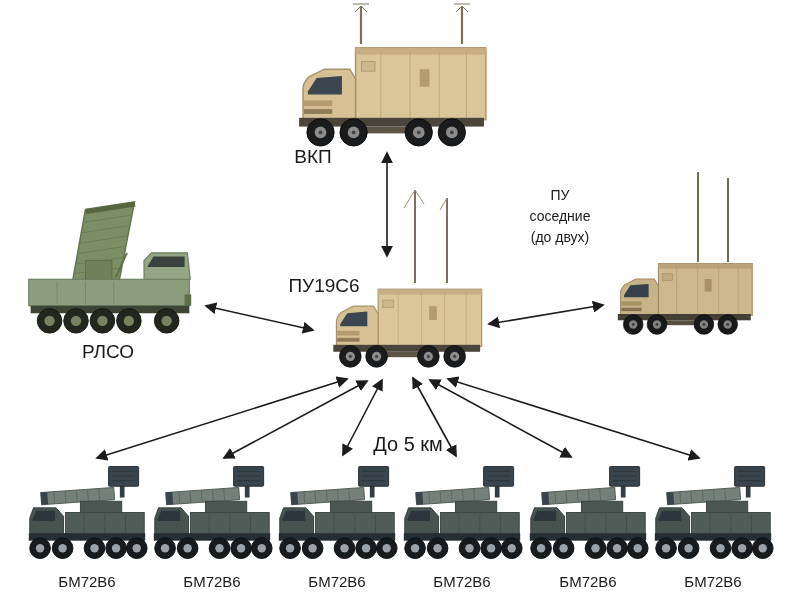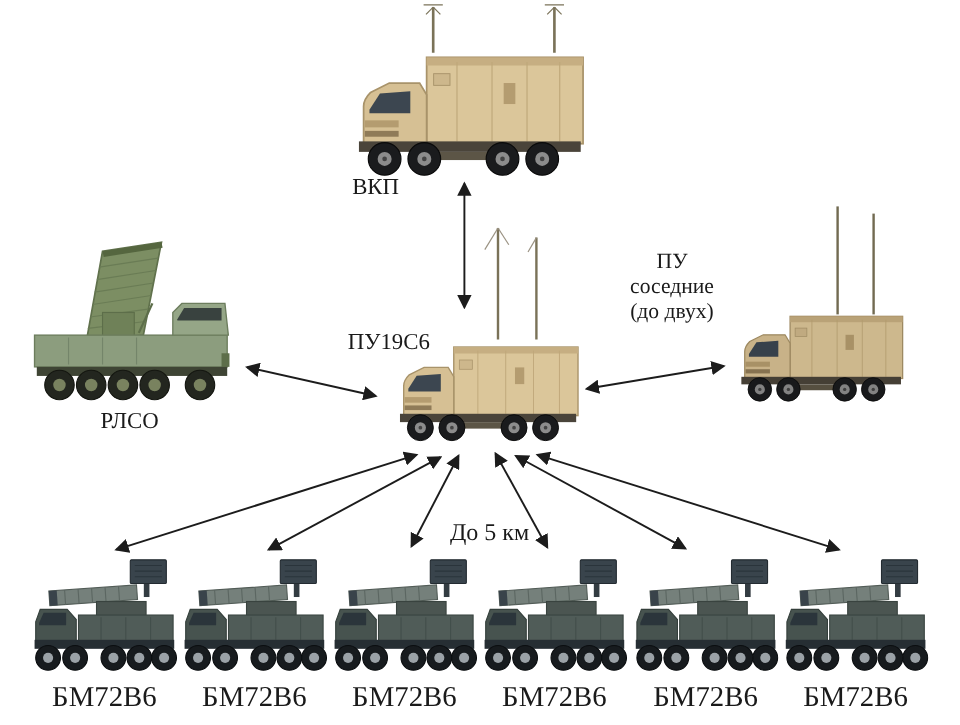--- a/index.html
+++ b/index.html
@@ -1,25 +1,25 @@
 <!DOCTYPE html>
 <html><head>
 <meta charset="utf-8">
 <style>
   html,body{margin:0;padding:0;background:#ffffff;}
   .stage{
     position:relative;width:800px;height:604px;background:#ffffff;overflow:hidden;
-    font-family:Liberation Serif, serif;color:#1a1a1a;
+    font-family:Liberation Sans, sans-serif;color:#1a1a1a;
   }
   .abs{position:absolute;}
   .lbl{
     position:absolute;transform:translateX(-50%);white-space:nowrap;
     font-size:19px;line-height:21px;color:#1a1a1a;text-align:center;
   }
-  .lbl.small{font-size:24px;}
+  .lbl.small{font-size:15px;}
   .lbl.multiline span{display:block;}
   svg{display:block;}
   .arrow-overlay{position:absolute;left:0;top:0;pointer-events:none;}
 </style>
 </head>
 <body>
 
 <div class="stage">
 
   <svg width="0" height="0" style="position:absolute" aria-hidden="true">
@@ -204,21 +204,21 @@
       <line x1="413" y1="378" x2="456" y2="456" marker-start="url(#ah)" marker-end="url(#ah)"></line>
       <line x1="430" y1="380" x2="571" y2="457" marker-start="url(#ah)" marker-end="url(#ah)"></line>
       <line x1="448" y1="379" x2="699" y2="458" marker-start="url(#ah)" marker-end="url(#ah)"></line>
     </g>
   </svg>
 
   <div class="lbl" style="left:313px;top:146px">ВКП</div>
   <div class="lbl" style="left:324px;top:275px">ПУ19С6</div>
   <div class="lbl" style="left:108px;top:341px">РЛСО</div>
 
-  <div class="lbl multiline" style="left:560px;top:207px;font-size:18px">
+  <div class="lbl multiline" style="left:560px;top:185px;font-size:14px">
     <span>ПУ</span>
     <span>соседние</span>
     <span>(до двух)</span>
   </div>
 
   <div class="lbl" style="left:408px;top:434px;font-size:20px">До 5 км</div>
 
   <div class="lbl small" style="left:87px;top:571px">БМ72В6</div>
   <div class="lbl small" style="left:212px;top:571px">БМ72В6</div>
   <div class="lbl small" style="left:337px;top:571px">БМ72В6</div>

